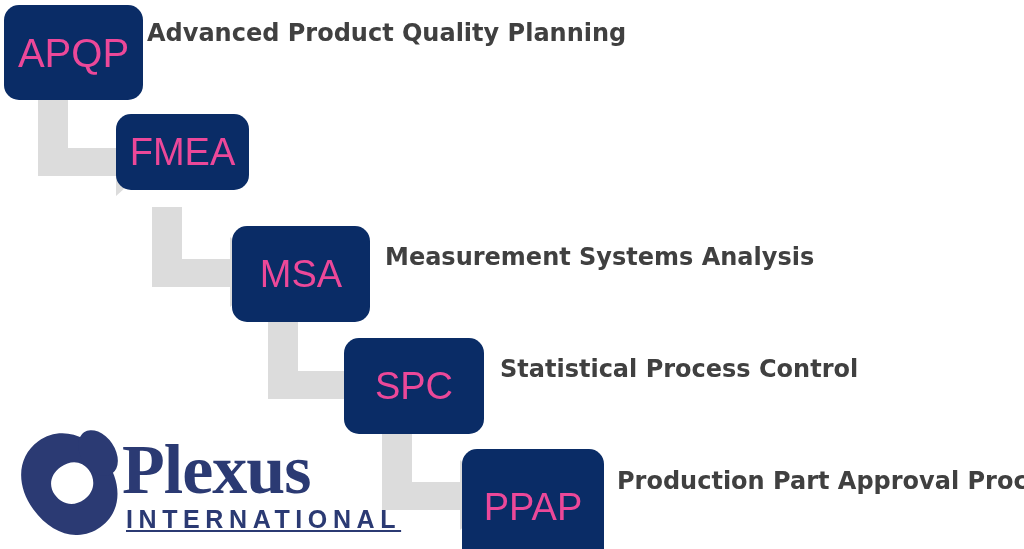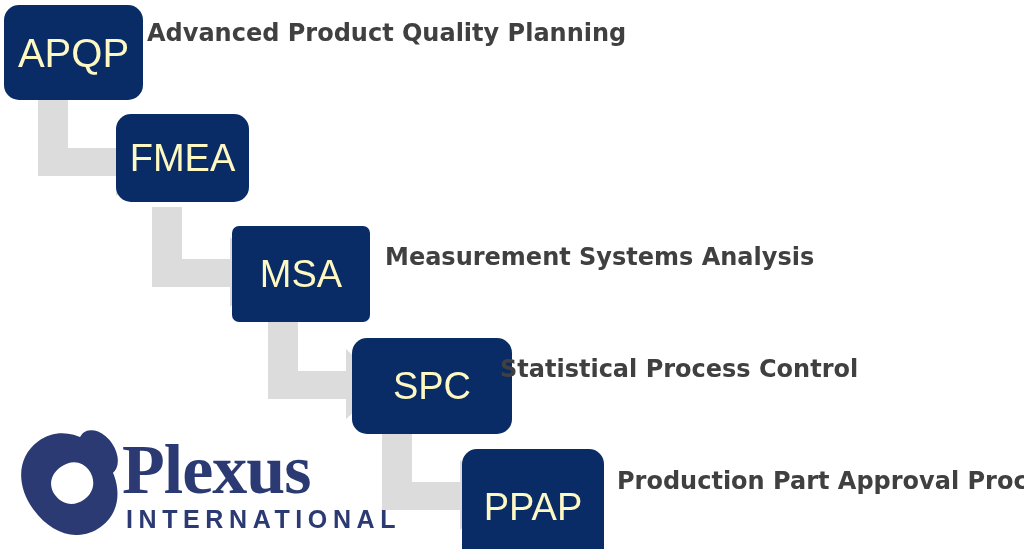--- a/index.html
+++ b/index.html
@@ -20,21 +20,21 @@
   .node {
     position: absolute;
     display: flex;
     align-items: center;
     justify-content: center;
     border-radius: 15px;
     box-sizing: border-box;
     z-index: 3;
   }
   .node-label {
-    color: #fef9c3;
+    color: #ec4899;
     font-family: "Liberation Sans", sans-serif;
     font-weight: 400;
     letter-spacing: 0px;
     line-height: 1;
     white-space: nowrap;
   }
 
   
   .desc {
     position: absolute;
@@ -85,20 +85,21 @@
     position: absolute;
     left: 108px;
     top: 86px;
     color: #2b3a73;
     font-family: "Liberation Sans", sans-serif;
     font-weight: bold;
     font-size: 25px;
     line-height: 1;
     letter-spacing: 5.6px;
     white-space: nowrap;
+    text-decoration: underline;
   }
 </style>
 </head>
 <body>
 
 <div id="canvas">
 
   <svg class="arrow" style="left:38px; top:96px;" width="116" height="100" viewBox="0 0 116 100">
     <path d="M 0 0 L 30 0 L 30 52 L 78 52 L 78 30 L 116 66 L 78 100 L 78 80 L 0 80 Z" fill="#dcdcdc"></path>
   </svg>
@@ -113,30 +114,30 @@
 
   <svg class="arrow" style="left:382px; top:430px;" width="116" height="100" viewBox="0 0 116 100">
     <path d="M 0 0 L 30 0 L 30 52 L 78 52 L 78 30 L 116 66 L 78 100 L 78 80 L 0 80 Z" fill="#dcdcdc"></path>
   </svg>
 
   <div class="node" style="left:4px; top:5px; width:139px; height:95px; background:#0a2c66;">
     <span class="node-label" style="font-size:40px;">APQP</span>
   </div>
   <div class="desc" style="left:147px; top:21px;">Advanced Product Quality Planning</div>
 
-  <div class="node" style="left:116px; top:114px; width:133px; height:88px; background:#0a2c66;justify-content:center;">
+  <div class="node" style="left:116px; top:114px; width:133px; height:76px; background:#0a2c66;justify-content:center;">
     <span class="node-label" style="font-size:38px;">FMEA</span>
   </div>
 
-  <div class="node" style="left:232px; top:226px; width:138px; height:96px; background:#0a2c66;border-radius:7px;">
+  <div class="node" style="left:232px; top:226px; width:138px; height:96px; background:#0a2c66;">
     <span class="node-label" style="font-size:38px;">MSA</span>
   </div>
   <div class="desc" style="left:385px; top:245px;">Measurement Systems Analysis</div>
 
-  <div class="node" style="left:352px; top:338px; width:160px; height:96px; background:#0a2c66;">
+  <div class="node" style="left:344px; top:338px; width:140px; height:96px; background:#0a2c66;">
     <span class="node-label" style="font-size:38px;">SPC</span>
   </div>
   <div class="desc" style="left:500px; top:357px;">Statistical Process Control</div>
 
   <div class="node" style="left:462px; top:449px; width:142px; height:116px; background:#0a2c66;">
     <span class="node-label" style="font-size:38px;">PPAP</span>
   </div>
   <div class="desc" style="left:617px; top:469px;">Production Part Approval Process</div>
 
   <div id="logo">

